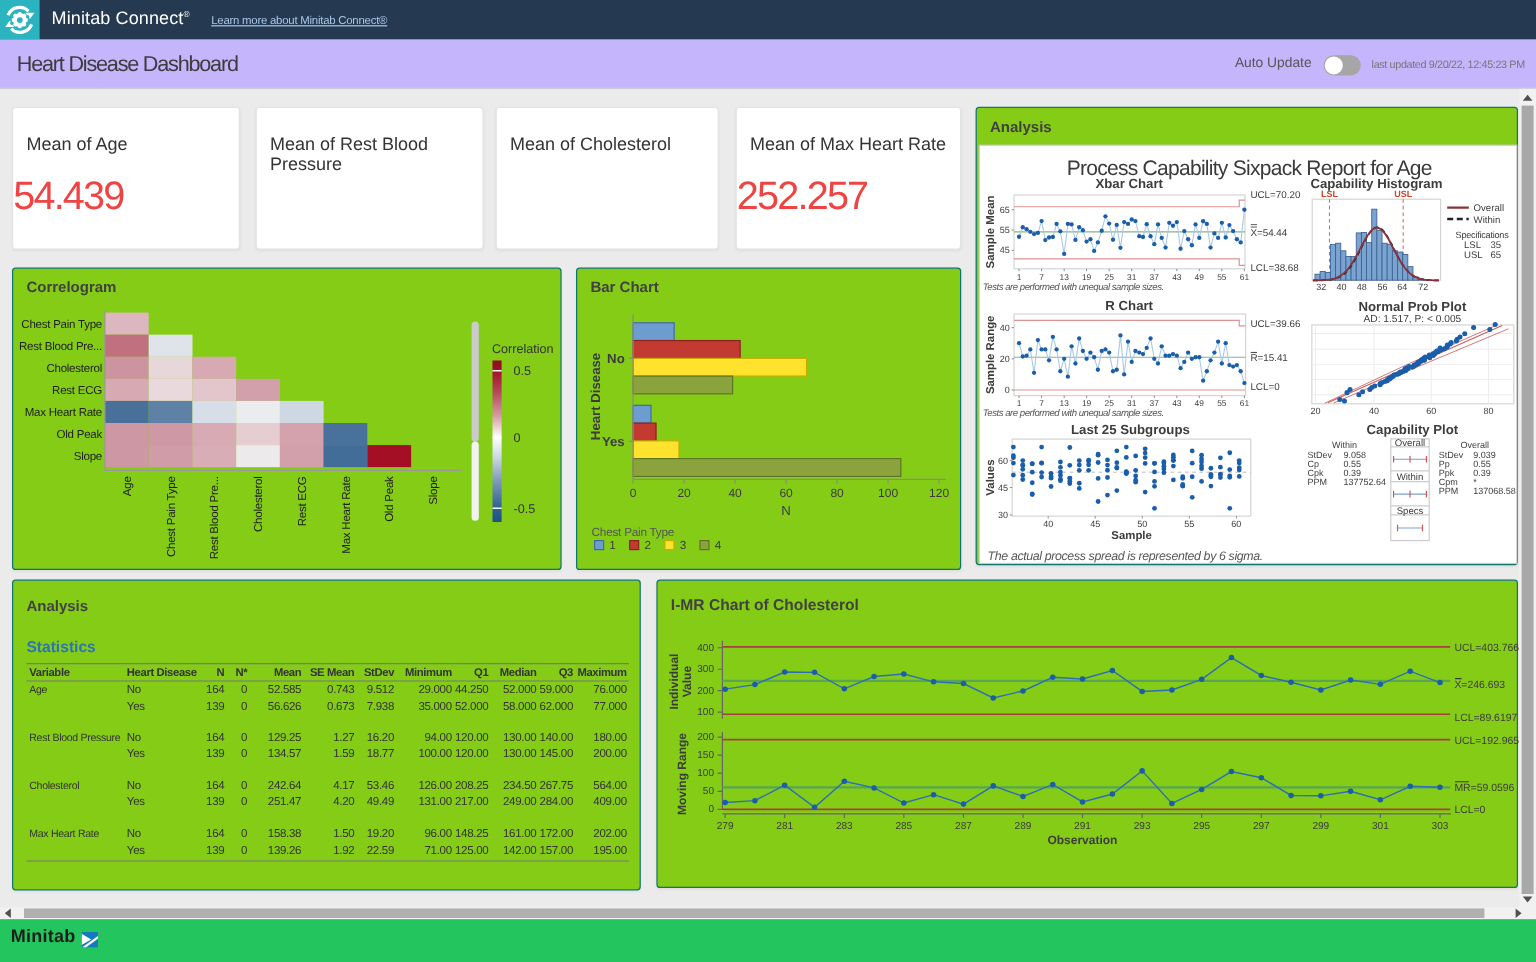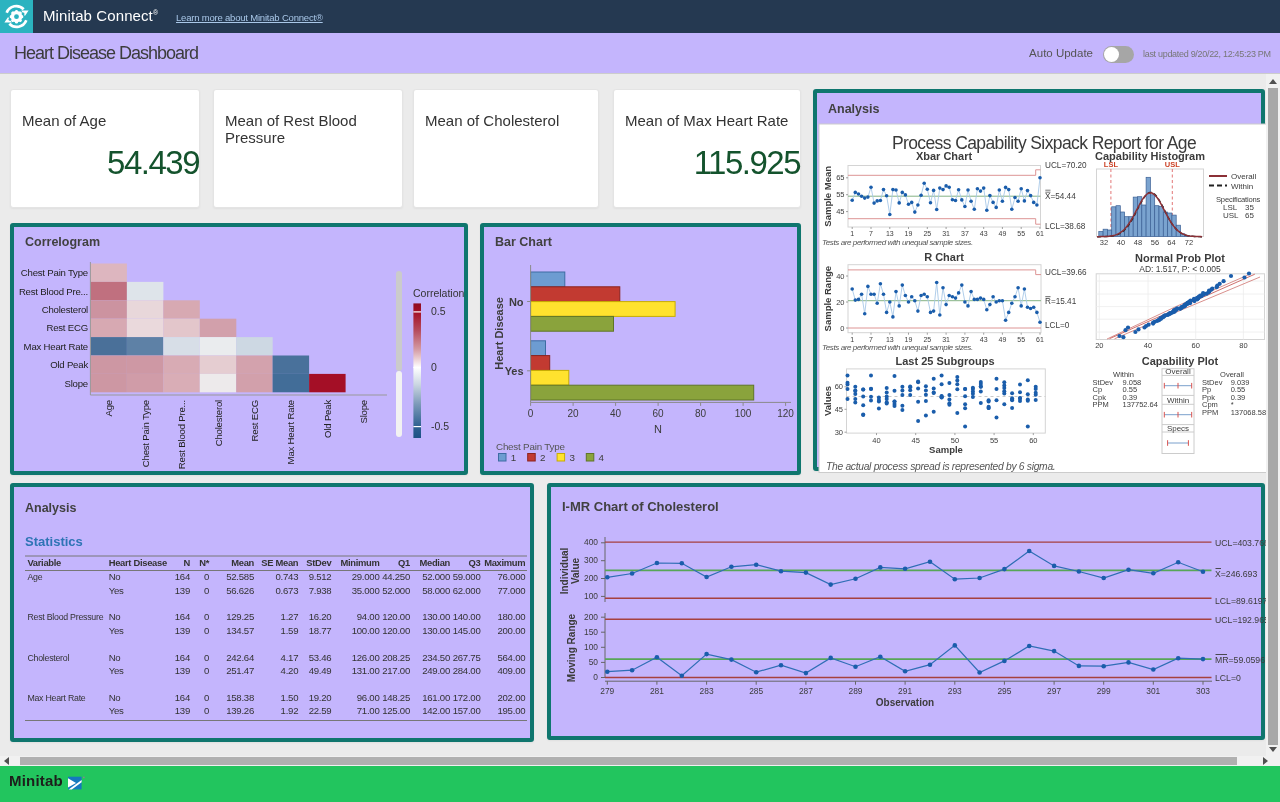--- a/index.html
+++ b/index.html
@@ -8,22 +8,22 @@
 .brand sup{font-size:7px}
 .navlink{position:absolute;left:176px;top:12px;color:#a9c7e8;font-size:9.5px;letter-spacing:-0.2px;text-decoration:underline}
 .hdr{position:absolute;left:0;top:33px;width:1280px;height:41px;background:#c4b5fd;border-bottom:1px solid #ccc}
 .htitle{position:absolute;left:14px;top:10px;font-size:18px;letter-spacing:-1px;color:#3c3c3c}
 .autoupd{position:absolute;right:187px;top:47px;font-size:11.5px;color:#555}
 .toggle{position:absolute;left:1103px;top:46px;width:31px;height:17px;background:#a6a6a6;border-radius:9px}
 .knob{position:absolute;left:1px;top:1px;width:15px;height:15px;background:#fff;border-radius:50%}
 .updated{position:absolute;left:1143px;top:49px;font-size:9px;letter-spacing:-0.3px;color:#777;white-space:nowrap}
 .card{position:absolute;background:#fff;border:1px solid #e4e4e4;border-radius:3px;height:119px;box-shadow:0 1px 2px rgba(0,0,0,.05)}
 .ctitle{position:absolute;left:11px;top:22px;font-size:15px;font-weight:normal;color:#333}
-.cnum{position:absolute;left:0;right:0;top:54px;text-align:right;font-size:33px;color:#14532d;letter-spacing:-1.5px}
-.panel{position:absolute;background:#c4b5fd;border:4px solid #0f766e;border-radius:3px;box-shadow:0 1px 2px rgba(0,0,0,.05)}
+.cnum{position:absolute;left:0;right:0;top:54px;text-align:left;font-size:33px;color:#ef4444;letter-spacing:-1.5px}
+.panel{position:absolute;background:#84cc16;border:1px solid #0f766e;border-radius:3px;box-shadow:0 1px 2px rgba(0,0,0,.05)}
 .ptitle{position:absolute;left:11px;top:8px;font-size:12.5px;font-weight:bold;color:#414141}
 .vsb{position:absolute;right:0;top:74px;width:14px;height:692px;background:#f1f1f1}
 .vthumb{position:absolute;left:2px;top:14px;width:10px;height:657px;background:#a8a8a8}
 .hsb{position:absolute;left:0;top:756px;width:1280px;height:10px;background:#f1f1f1}
 .hthumb{position:absolute;left:20px;top:1px;width:1217px;height:8px;background:#b0b0b0}
 .footer{position:absolute;left:0;top:766px;width:1280px;height:36px;background:#22c55e}
 </style></head><body>
 <div class="nav">
  <div class="logo"><svg width="33" height="33" viewBox="0 0 33 33">
   <g stroke="#fff" stroke-width="2.7" fill="none">
@@ -59,21 +59,21 @@
     <div class="cnum">54.439</div>
   </div>
 <div class="card" style="left:213px;top:89px;width:190px">
     <div class="ctitle">Mean of Rest Blood Pressure</div>
   </div>
 <div class="card" style="left:413px;top:89px;width:186px">
     <div class="ctitle">Mean of Cholesterol</div>
   </div>
 <div class="card" style="left:613px;top:89px;width:188px">
     <div class="ctitle">Mean of Max Heart Rate</div>
-    <div class="cnum">115.925</div>
+    <div class="cnum">252.257</div>
   </div>
 <div class="panel" style="left:10px;top:223px;width:458px;height:252px"><div class="ptitle">Correlogram</div><svg width="458" height="252" viewBox="0 0 458 252" font-family="Liberation Sans, sans-serif">
       <rect x="76.4" y="36.5" width="36.5" height="18.4" fill="#ddb6bf"></rect>
       <rect x="76.4" y="54.9" width="36.5" height="18.4" fill="#c0707f"></rect>
       <rect x="112.9" y="54.9" width="36.5" height="18.4" fill="#dee4ea"></rect>
       <rect x="76.4" y="73.3" width="36.5" height="18.4" fill="#cc93a0"></rect>
       <rect x="112.9" y="73.3" width="36.5" height="18.4" fill="#e8d7da"></rect>
       <rect x="149.3" y="73.3" width="36.5" height="18.4" fill="#d7a9b2"></rect>
       <rect x="76.4" y="91.7" width="36.5" height="18.4" fill="#d7a9b2"></rect>
       <rect x="112.9" y="91.7" width="36.5" height="18.4" fill="#ead9dc"></rect>

